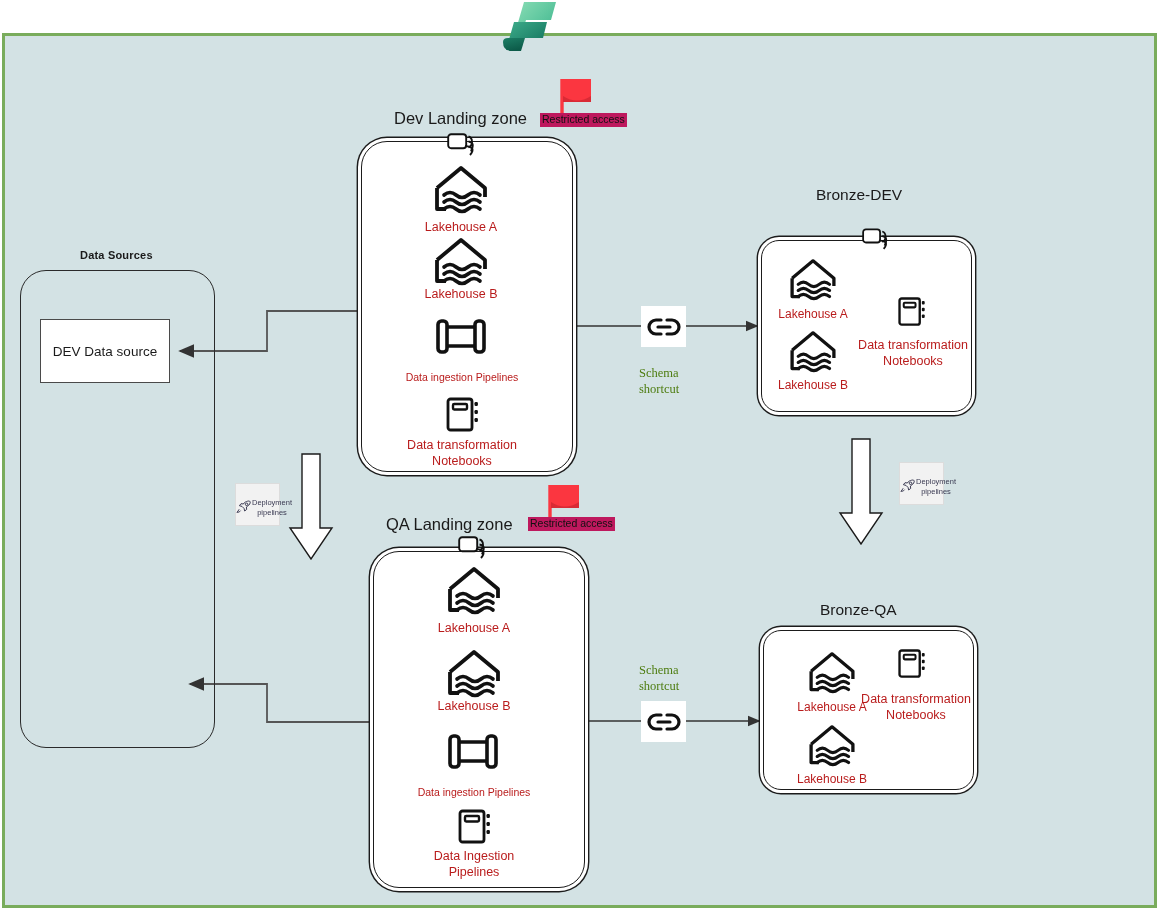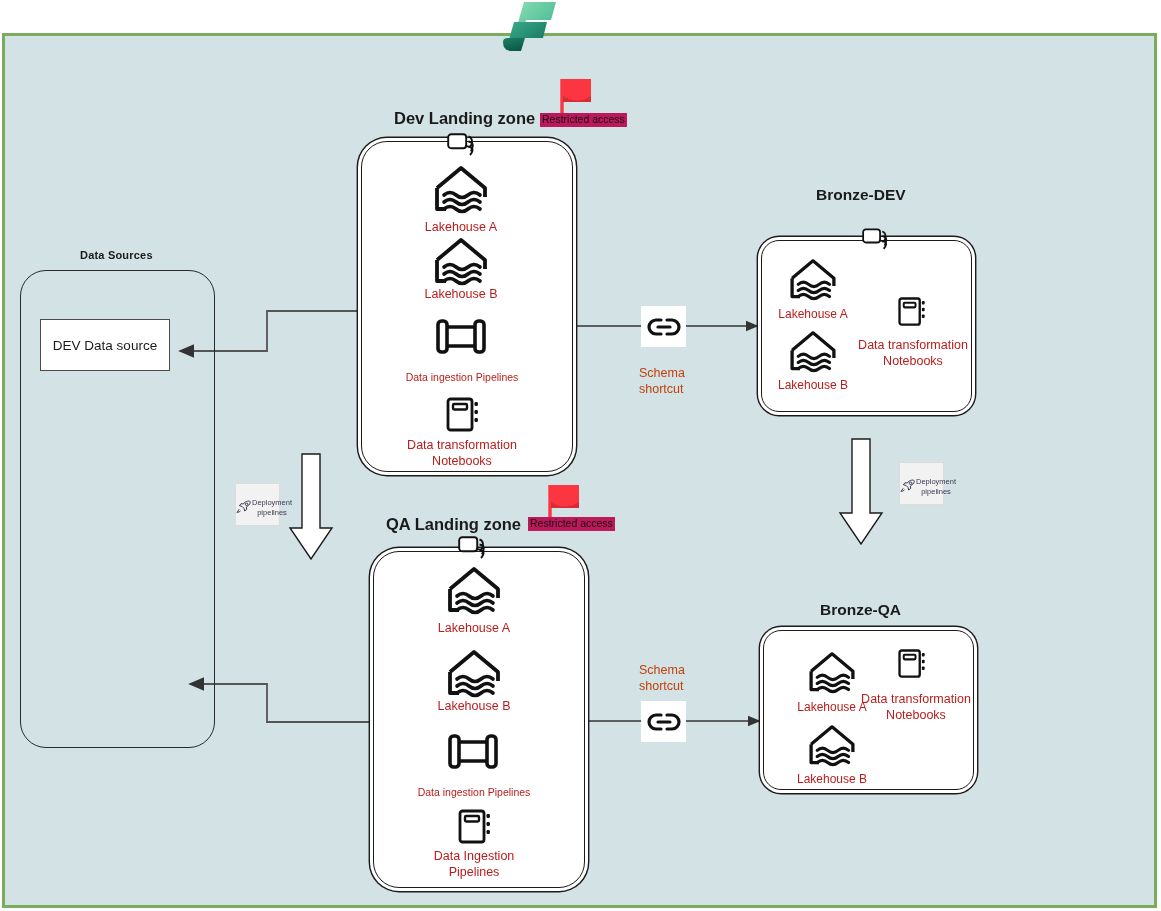--- a/index.html
+++ b/index.html
@@ -16,39 +16,39 @@
   
   .abs{position:absolute;}
 
   
   .zone{position:absolute;background:#ffffff;border:1.6px solid #1b1b1b;border-radius:26px;
         box-shadow:0 0 0 3px #ffffff, 0 0 0 4.4px #1b1b1b;box-sizing:border-box;}
 
   
   .ds-zone{position:absolute;background:transparent;border:1.4px solid #2a2a2a;border-radius:26px;box-sizing:border-box;}
 
-  .zone-title{position:absolute;font-weight:bold;color:#1a1a1a;white-space:nowrap;text-align:right;}
+  .zone-title{position:absolute;font-weight:normal;color:#1a1a1a;white-space:nowrap;text-align:right;}
   .ds-title{position:absolute;font-weight:bold;font-size:11px;color:#1a1a1a;white-space:nowrap;letter-spacing:.2px;}
 
   .node-label{position:absolute;text-align:center;color:#b91c1c;line-height:1.25;white-space:pre-line;}
 
   .ds-box{position:absolute;background:#ffffff;border:1.6px solid #4a4a4a;box-sizing:border-box;
           display:flex;align-items:center;justify-content:center;color:#1b1b1b;}
 
   .restricted{position:absolute;background:#be185d;color:#111;font-size:10.5px;
               padding:1px 2px;white-space:nowrap;line-height:1.1;}
 
   .icon-box{position:absolute;background:#ffffff;display:flex;align-items:center;justify-content:center;}
 
   .dep-badge{position:absolute;background:#f2f2f2;border:1px solid #dcdcdc;
              display:flex;flex-direction:row;align-items:center;justify-content:flex-start;
              padding-top:4px;box-sizing:border-box;}
   .dep-badge .dep-text{font-size:7.5px;color:#3a3a52;text-align:center;line-height:1.25;margin-top:2px;}
 
-  .shortcut-label{position:absolute;font-size:12.5px;color:#c2410c;line-height:1.25;white-space:pre-line;}
+  .shortcut-label{position:absolute;font-size:12.5px;color:#4d7c0f;line-height:1.25;white-space:pre-line;font-family:Liberation Serif, serif;}
 
   svg{display:block;overflow:visible;}
   .lines{position:absolute;left:0;top:0;width:1161px;height:911px;pointer-events:none;}
 </style>
 </head>
 <body>
 
 <div id="stage">
 
   <div class="canvas"></div>
@@ -124,21 +124,21 @@
         <path d="M3.2,9.2 L1.2,12.4 M2.2,10.8 L1.0,13.0 M4.6,10.6 L2.4,12.8" stroke="#3a3a52" stroke-width=".9"></path>
       </svg>
     </span>
     <span class="dep-text">Deployment
 pipelines</span>
   </div>
 
   <div class="ds-title" style="left:80px;top:249px;">Data Sources</div>
   <div class="ds-zone" style="left:20px;top:270px;width:195px;height:478px;"></div>
 
-  <div class="ds-box" style="left:40px;top:319px;width:130px;height:52px;font-size:13.5px;align-items:center;">
+  <div class="ds-box" style="left:40px;top:319px;width:130px;height:64px;font-size:13.5px;align-items:center;">
     <span>DEV Data source</span>
   </div>
 
   <div class="zone-title" style="left:394px;top:109px;font-size:16.5px;">Dev Landing zone</div>
 
   <div class="abs" style="left:559px;top:77px;">
     <svg width="34" height="42" viewBox="0 0 34 42">
       <path d="M3,2 L3,40" stroke="#fb3640" stroke-width="3.4"></path>
       <path d="M4,2 L32,2 L32,25 L4,25 Z" fill="#fb3640"></path>
       <path d="M4,25 L32,25 L32,19 Q18,28 4,19 Z" fill="#d92a35"></path>

